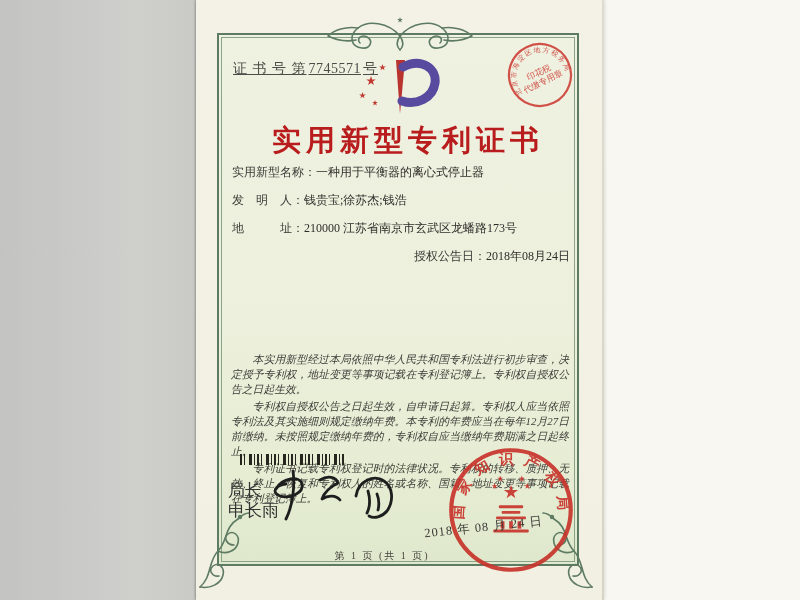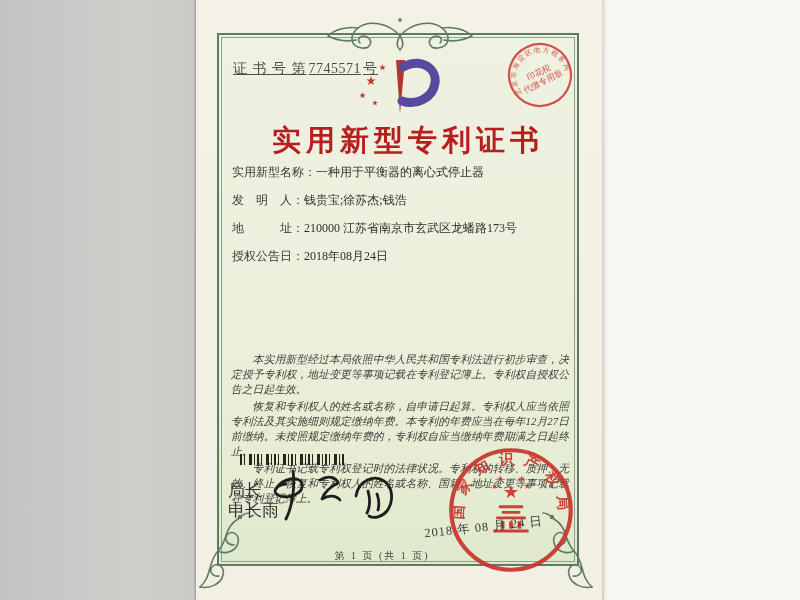--- a/index.html
+++ b/index.html
@@ -26,21 +26,21 @@
   .cert-no .num{letter-spacing:.5px;padding:0 2px;}
 
   .logo{position:absolute;left:352px;top:56px;}
   .title{position:absolute;left:227px;top:121px;width:362px;text-align:center;
     font-size:29px;font-weight:600;color:#b91c1c;letter-spacing:5px;white-space:nowrap;}
 
   .fields{position:absolute;left:232px;top:166px;width:338px;display:flex;
     flex-direction:column;gap:15px;font-size:12px;color:#2e2d2a;}
   .field-row{white-space:nowrap;line-height:13px;}
   .f-label{color:#3a3a36;}
-  .row-split{display:flex;justify-content:space-between;}
+  .row-split{display:flex;justify-content:flex-end;}
 
   .paragraphs{position:absolute;left:231px;top:352px;width:338px;
     font-size:10.8px;line-height:15px;color:#3d3c38;font-style:italic;text-align:justify;}
   .paragraphs p{margin:0 0 2px 0;text-indent:2em;}
 
   .barcode{position:absolute;left:240px;top:454px;width:106px;height:11px;
     background:repeating-linear-gradient(90deg,
       #26261f 0 2px, transparent 2px 4px,
       #26261f 4px 5px, transparent 5px 9px,
       #26261f 9px 12px, transparent 12px 14px,
@@ -136,21 +136,21 @@
   </div>
   <div class="field-row row-split">
     <span>
       <span class="f-label">授权公告日：</span><span class="f-value">2018年08月24日</span>
     </span>
   </div>
 </div>
 
 <div class="paragraphs">
   <p>本实用新型经过本局依照中华人民共和国专利法进行初步审查，决定授予专利权，地址变更等事项记载在专利登记簿上。专利权自授权公告之日起生效。</p>
-  <p>恢复和专利权人的姓名或名称，自申请日起算。专利权人应当依照专利法及其实施细则规定缴纳年费。本专利的年费应当在每年12月27日前缴纳。未按照规定缴纳年费的，专利权自应当缴纳年费期满之日起终止。</p>
+  <p>专利权自授权公告之日起生效，自申请日起算。专利权人应当依照专利法及其实施细则规定缴纳年费。本专利的年费应当在每年12月27日前缴纳。未按照规定缴纳年费的，专利权自应当缴纳年费期满之日起终止。</p>
   <p>专利证书记载专利权登记时的法律状况。专利权的转移、质押、无效、终止、恢复和专利权人的姓名或名称、国籍、地址变更等事项记载在专利登记簿上。</p>
 </div>
 
 <div class="barcode"></div>
 
 <div class="signer">
   <div>局长</div>
   <div>申长雨</div>
 </div>
 

